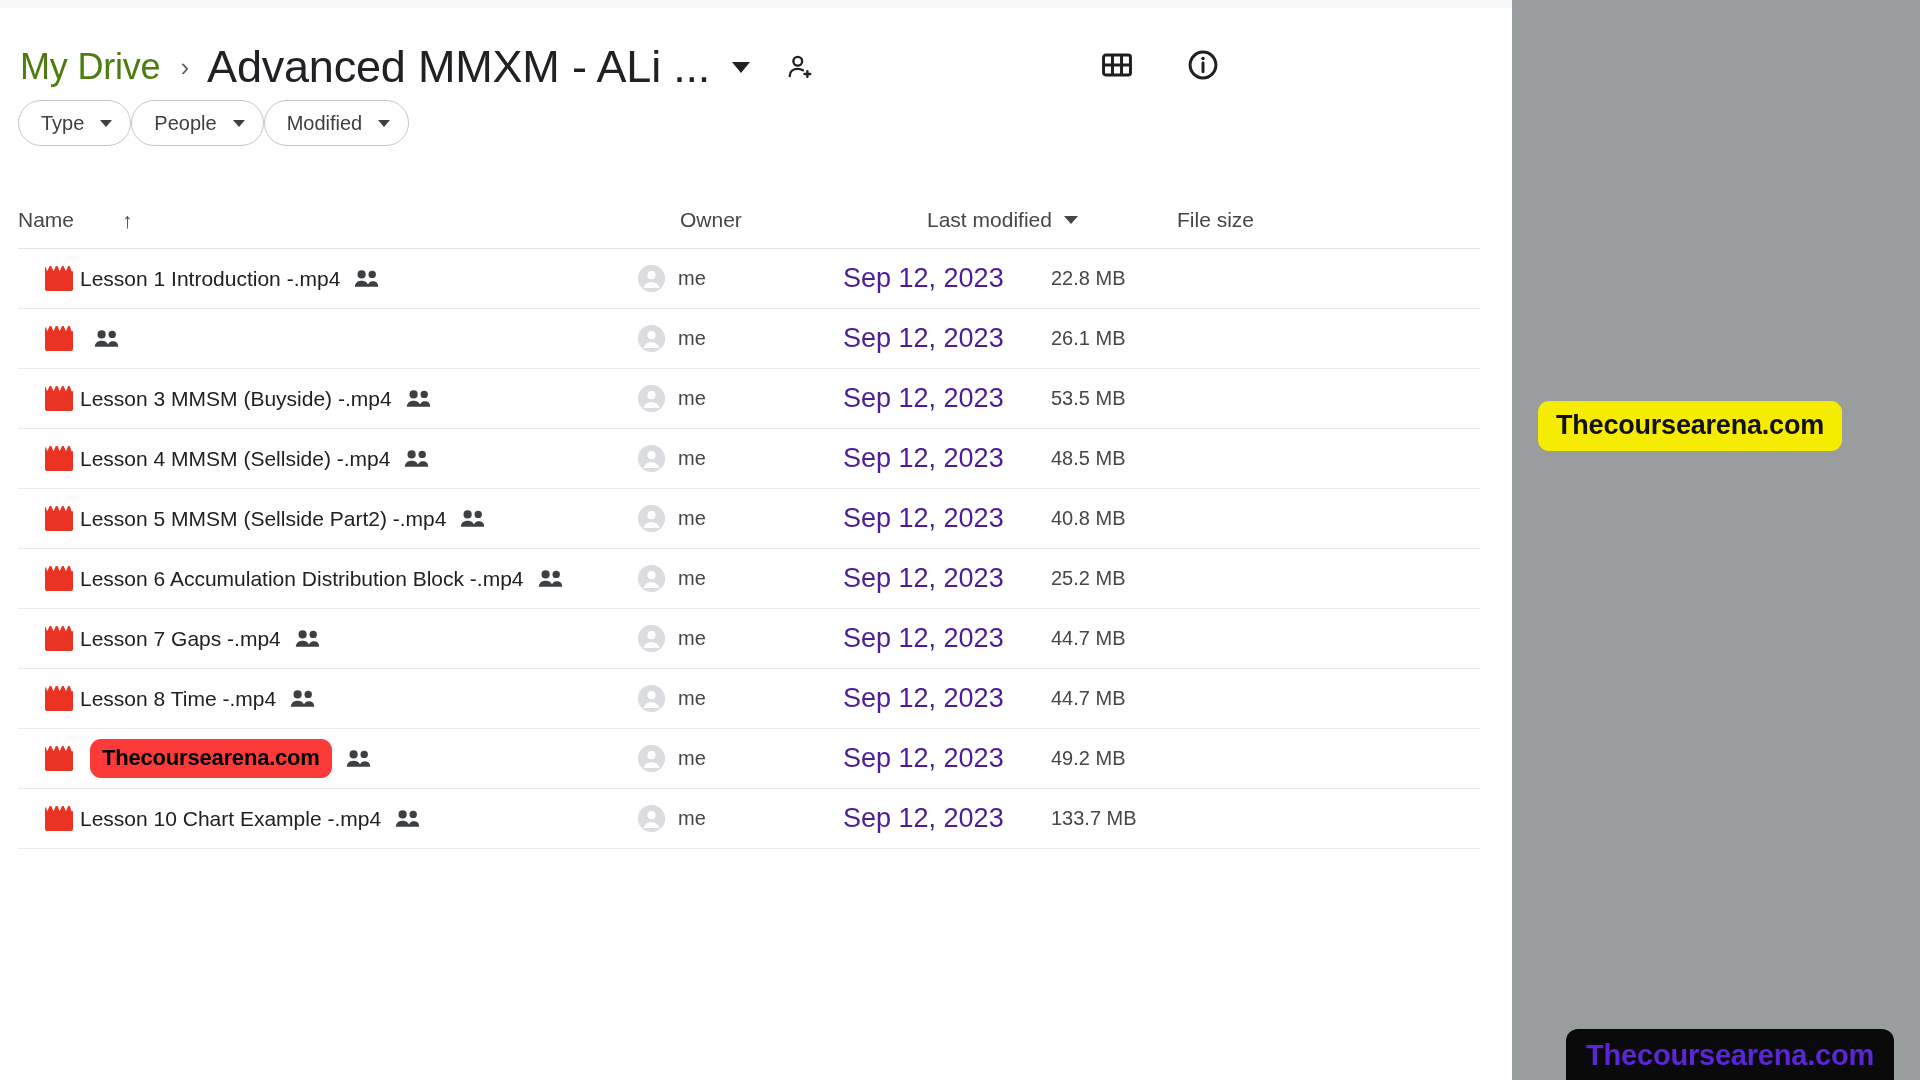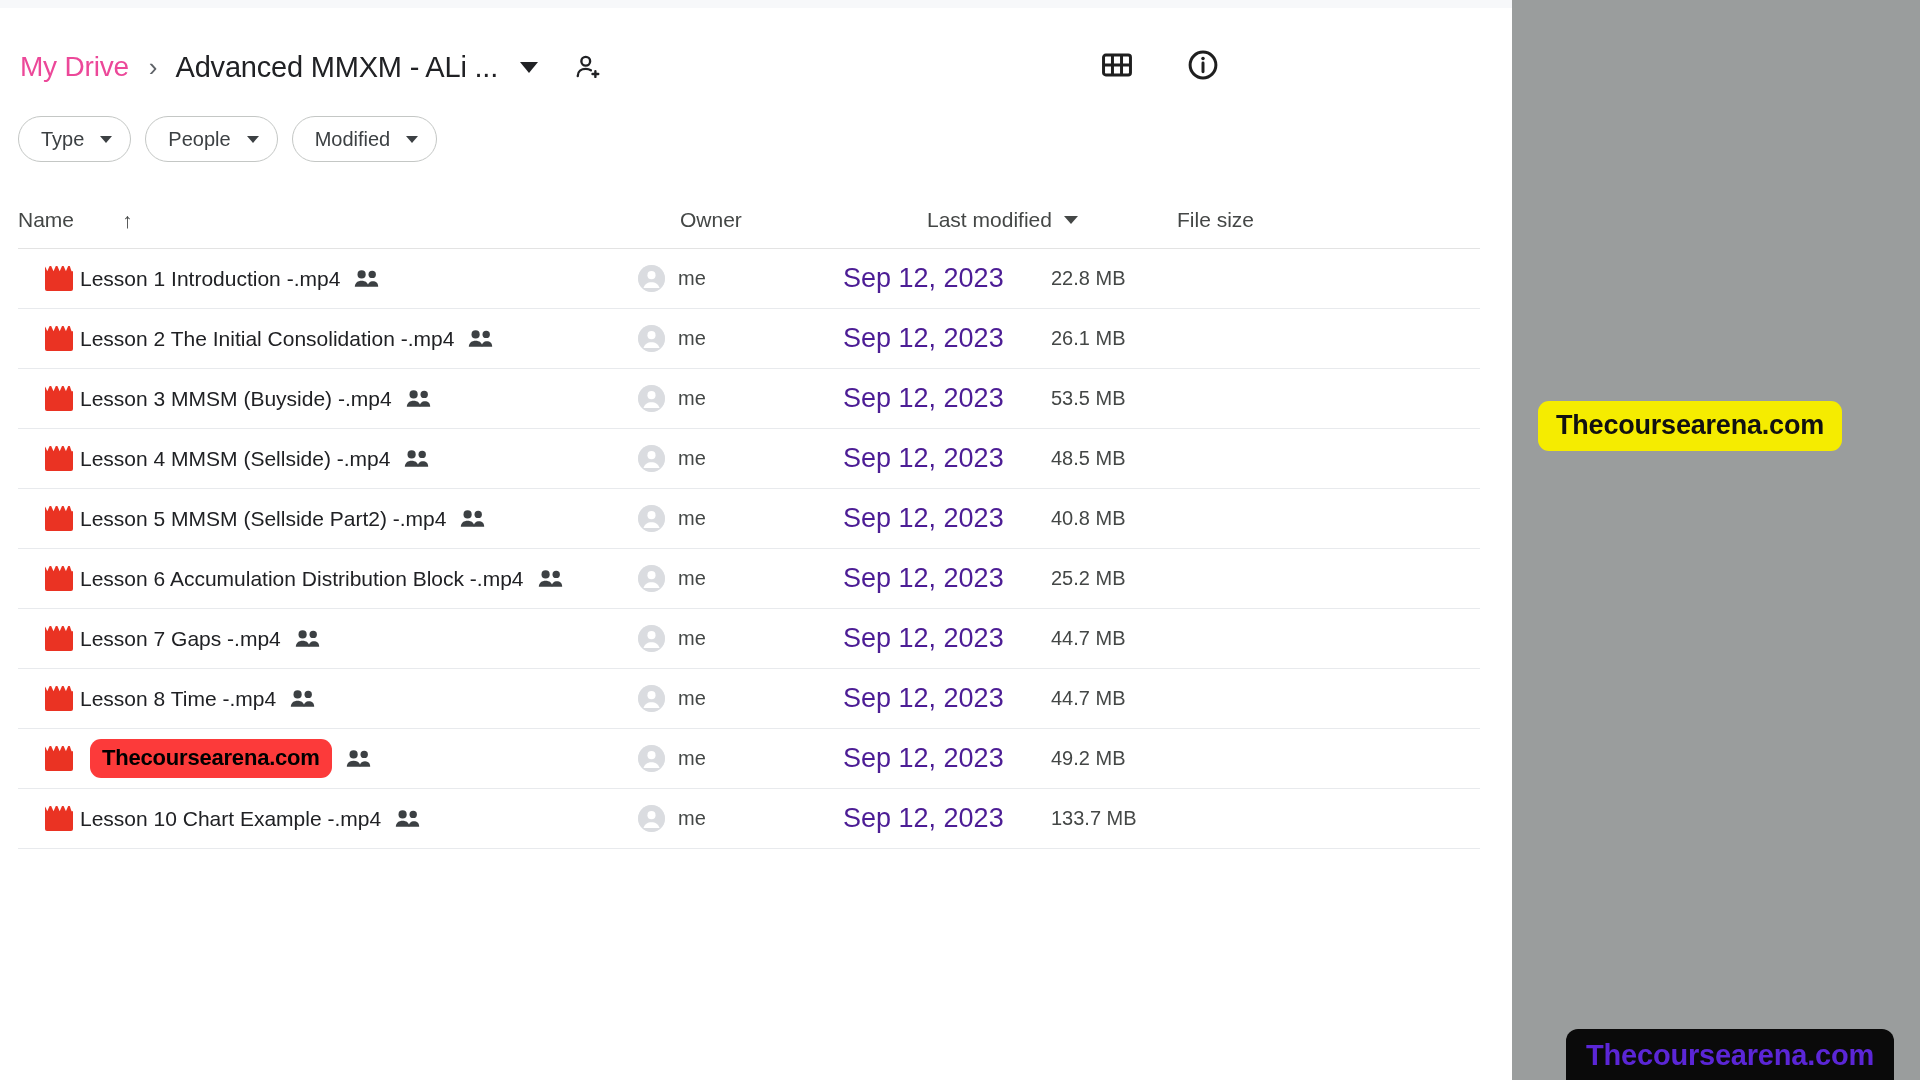--- a/index.html
+++ b/index.html
@@ -38,33 +38,33 @@
   
   .breadcrumb-row {
     position: absolute;
     left: 0; top: 28px;
     height: 62px;
     display: flex;
     align-items: center;
     padding-left: 20px;
   }
   .crumb-root {
-    font-size: 28px;
-    color: #ec4899;
+    font-size: 36px;
+    color: #4d7c0f;
     letter-spacing: -0.2px;
     white-space: nowrap;
   }
   .crumb-sep {
     font-size: 26px;
     color: #5f6368;
     margin: 0 18px 0 20px;
     line-height: 1;
   }
   .crumb-current {
-    font-size: 29px;
+    font-size: 45px;
     color: #202124;
     letter-spacing: -0.2px;
     white-space: nowrap;
   }
   .crumb-caret {
     margin-left: 22px;
     width: 0; height: 0;
     border-left: 9px solid transparent;
     border-right: 9px solid transparent;
     border-top: 11px solid #202124;
@@ -82,23 +82,22 @@
     left: 1100px;
     display: flex;
     align-items: center;
     gap: 52px;
   }
   .hdr-icon { display: flex; align-items: center; justify-content: center; }
 
   
   .chips {
     position: absolute;
-    left: 18px; top: 108px;
-    display: flex;
-    gap: 14px;
+    left: 18px; top: 92px;
+    display: flex;
   }
   .chip {
     height: 46px;
     border: 1px solid #c4c7c5;
     border-radius: 24px;
     display: flex;
     align-items: center;
     padding: 0 18px 0 22px;
     background: #ffffff;
     box-sizing: border-box;
@@ -358,21 +357,20 @@
               <span class="file-icon-wrap">
                 <svg width="30" height="27" viewBox="0 0 30 27" aria-hidden="true">
                   <rect x="1" y="1" width="28" height="25" rx="2" fill="#ea3323"></rect>
                   <path d="M1 1 L5.6 1 L3.3 6.3 Z" fill="#ffffff"></path>
                   <path d="M7.2 1 L11.8 1 L9.5 6.3 Z" fill="#ffffff"></path>
                   <path d="M13.4 1 L18 1 L15.7 6.3 Z" fill="#ffffff"></path>
                   <path d="M19.6 1 L24.2 1 L21.9 6.3 Z" fill="#ffffff"></path>
                   <path d="M25.8 1 L29 1 L29 6.3 L27.5 6.3 Z" fill="#ffffff"></path>
                 </svg>
               </span>
-              <span class="file-name">Lesson 2 The Initial Consolidation -.mp4</span>
               <span class="shared-badge">
                 <svg width="26" height="20" viewBox="0 0 26 20" aria-hidden="true">
                   <circle cx="7.6" cy="5.4" r="4.1" fill="#3c4043"></circle>
                   <circle cx="18.2" cy="5.4" r="3.7" fill="#3c4043"></circle>
                   <path d="M0.8 17.8c0-4 3.1-6.1 6.8-6.1s6.8 2.1 6.8 6.1z" fill="#3c4043"></path>
                   <path d="M13.6 17.8c0-3.6 2.4-5.6 5.4-5.6 2.8 0 5.2 1.6 5.2 5.6z" fill="#3c4043"></path>
                 </svg>
               </span>
             </div>
             <div class="cell c-owner">

